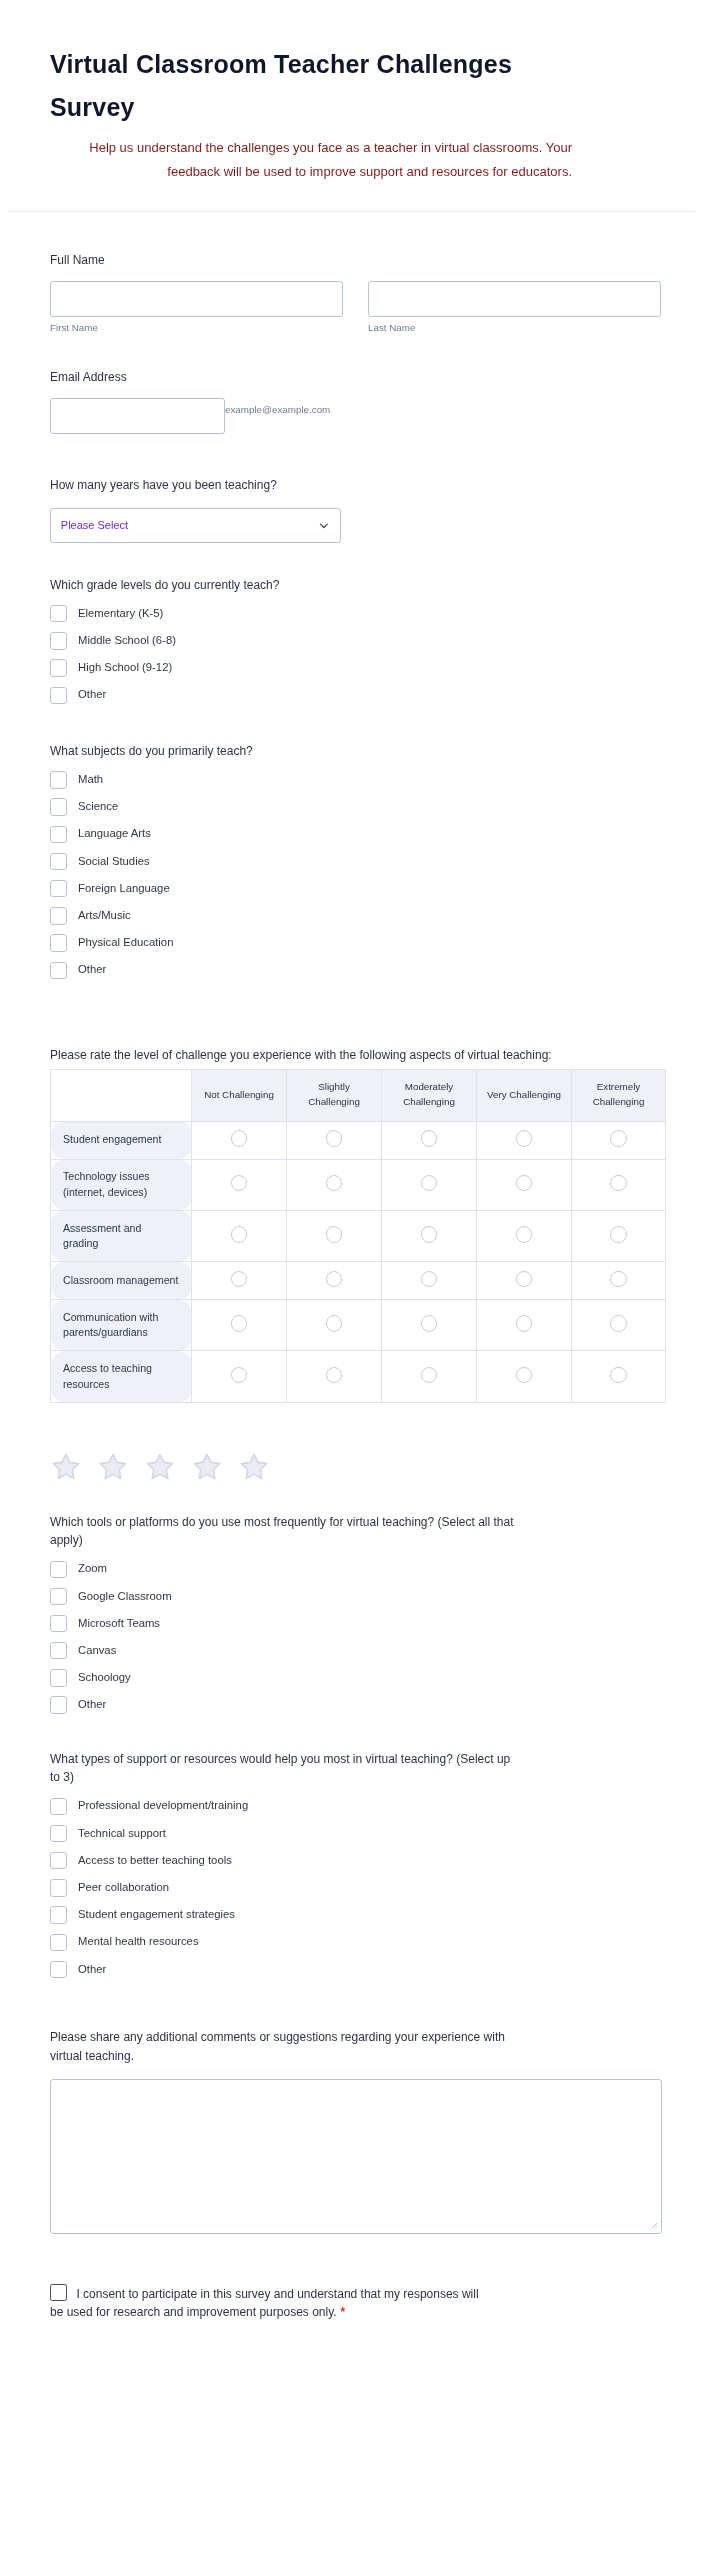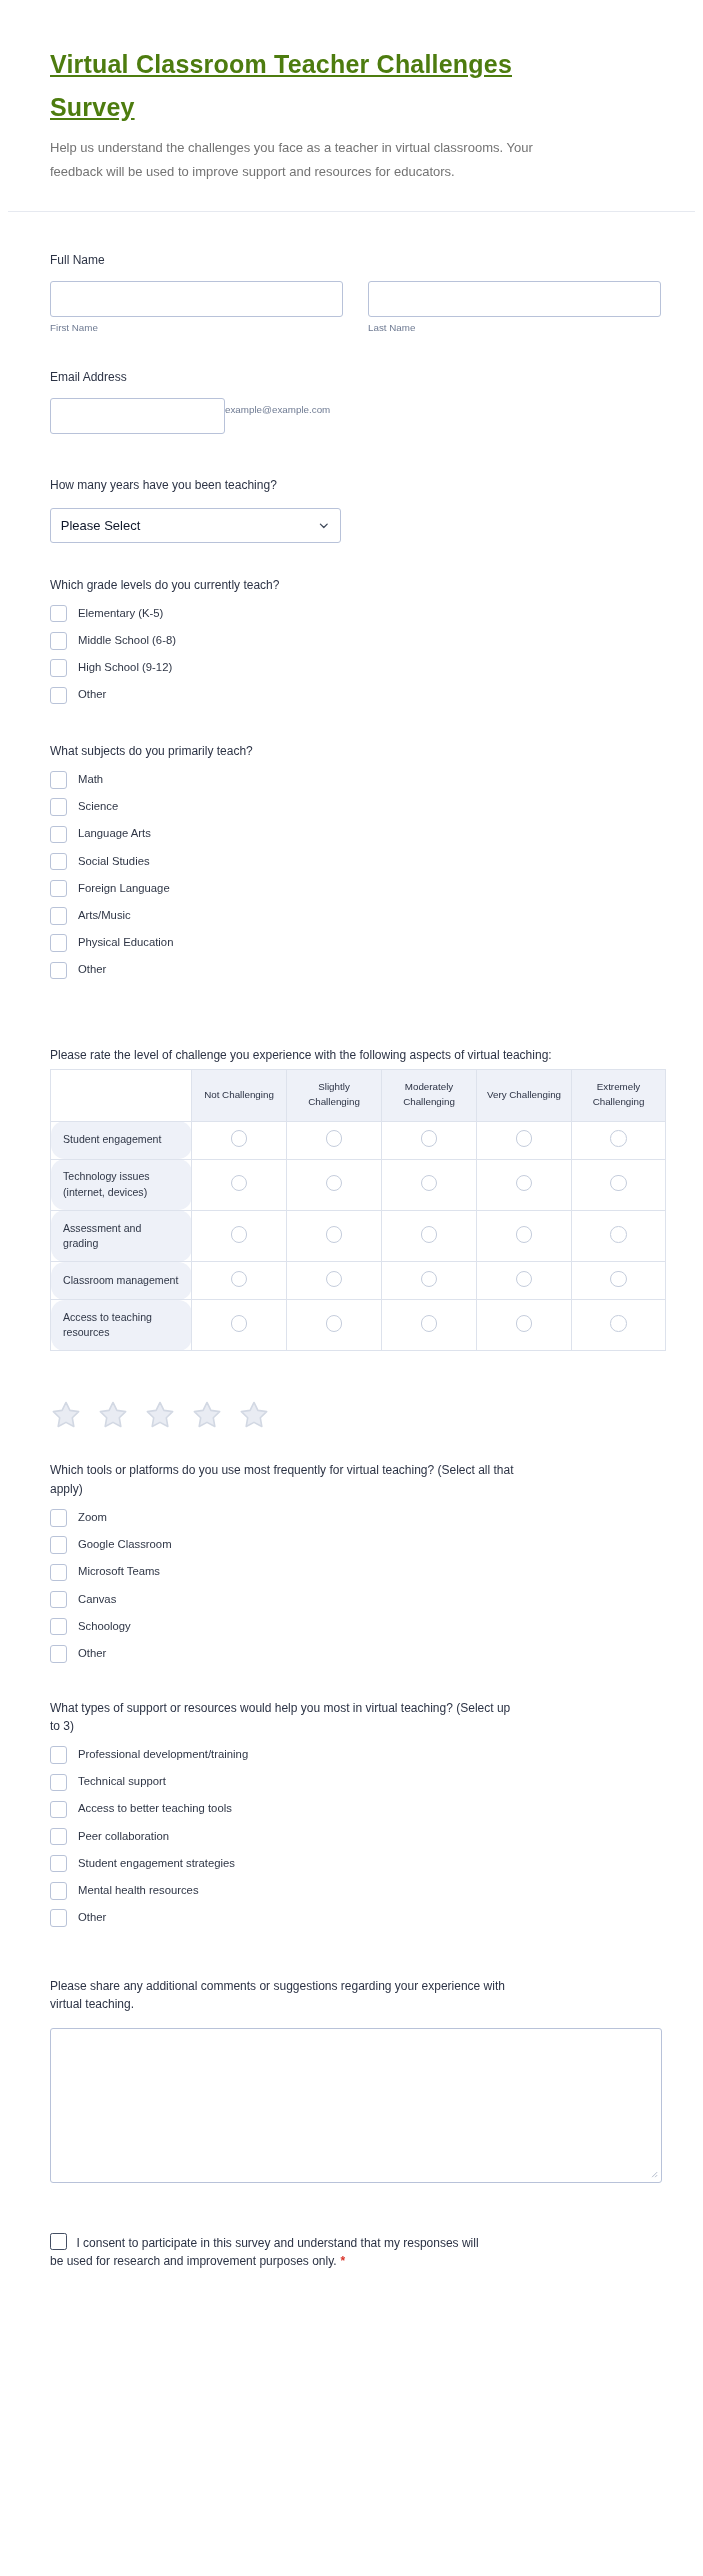--- a/index.html
+++ b/index.html
@@ -9,25 +9,25 @@
     font-family:"Liberation Sans","DejaVu Sans",sans-serif;
     color:#2c3345;
     -webkit-font-smoothing:antialiased;
   }
   .content{padding:0 41px 0 50px;}
   
   .form-header{padding-top:43px;}
   .form-title{
     margin:0;max-width:529px;
     font-size:25px;line-height:1.7;font-weight:700;
-    color:#4d7c0f;letter-spacing:0.2px;text-decoration:underline;
+    color:#0f172a;letter-spacing:0.2px;
   }
   .form-subtitle{
     margin:7.6px 0 0 0;max-width:522px;
-    font-size:13px;line-height:1.84;font-weight:400;color:#737373;
+    font-size:13px;line-height:1.84;font-weight:400;color:#7f1d1d;text-align:right;
   }
   .divider{height:0.8px;background:#e6e9f0;margin:28px 7.6px 0 7.6px;}
   
   .question{margin-top:39px;}
   .q-label{
     font-size:12px;line-height:1.55;font-weight:500;color:#2c3345;
     max-width:560px;
   }
   .sub-label{font-size:9.8px;color:#6f7b93;margin-top:5.3px;}
   
@@ -39,21 +39,21 @@
   .name-row{display:flex;gap:25px;margin-top:11.3px;}
   .name-col{width:293px;display:flex;flex-direction:column;}
   .email-wrap{margin-top:11.3px;width:293px;display:flex;}
   
   .select-box{
     margin-top:13px;box-sizing:border-box;width:291px;height:35px;
     border:0.8px solid #b8c2d9;border-radius:3px;background:#fff;
     display:flex;align-items:center;justify-content:space-between;
     padding:0 9.8px;cursor:pointer;
   }
-  .select-placeholder{font-size:13px;color:#0f172a;}
+  .select-placeholder{font-size:11px;color:#6d28d9;}
   .select-box svg{flex:0 0 auto;}
   
   .options{margin-top:10.6px;}
   .opt{display:flex;align-items:center;gap:10.6px;margin-bottom:9.8px;cursor:pointer;}
   .cb{
     box-sizing:border-box;width:17.4px;height:17.4px;flex:0 0 auto;
     border:1.1px solid #b9c3d8;border-radius:3px;background:#fff;
   }
   .opt-label{font-size:11.3px;color:#2f3646;line-height:1.4;}
   
@@ -251,20 +251,28 @@
       </tr>
       <tr>
         <td class="m-row-label">Classroom management</td>
         <td class="m-cell"><span class="radio"></span></td>
         <td class="m-cell"><span class="radio"></span></td>
         <td class="m-cell"><span class="radio"></span></td>
         <td class="m-cell"><span class="radio"></span></td>
         <td class="m-cell"><span class="radio"></span></td>
       </tr>
       <tr>
+        <td class="m-row-label">Communication with parents/guardians</td>
+        <td class="m-cell"><span class="radio"></span></td>
+        <td class="m-cell"><span class="radio"></span></td>
+        <td class="m-cell"><span class="radio"></span></td>
+        <td class="m-cell"><span class="radio"></span></td>
+        <td class="m-cell"><span class="radio"></span></td>
+      </tr>
+      <tr>
         <td class="m-row-label">Access to teaching resources</td>
         <td class="m-cell"><span class="radio"></span></td>
         <td class="m-cell"><span class="radio"></span></td>
         <td class="m-cell"><span class="radio"></span></td>
         <td class="m-cell"><span class="radio"></span></td>
         <td class="m-cell"><span class="radio"></span></td>
       </tr>
     </tbody>
       </table>
   </div>

